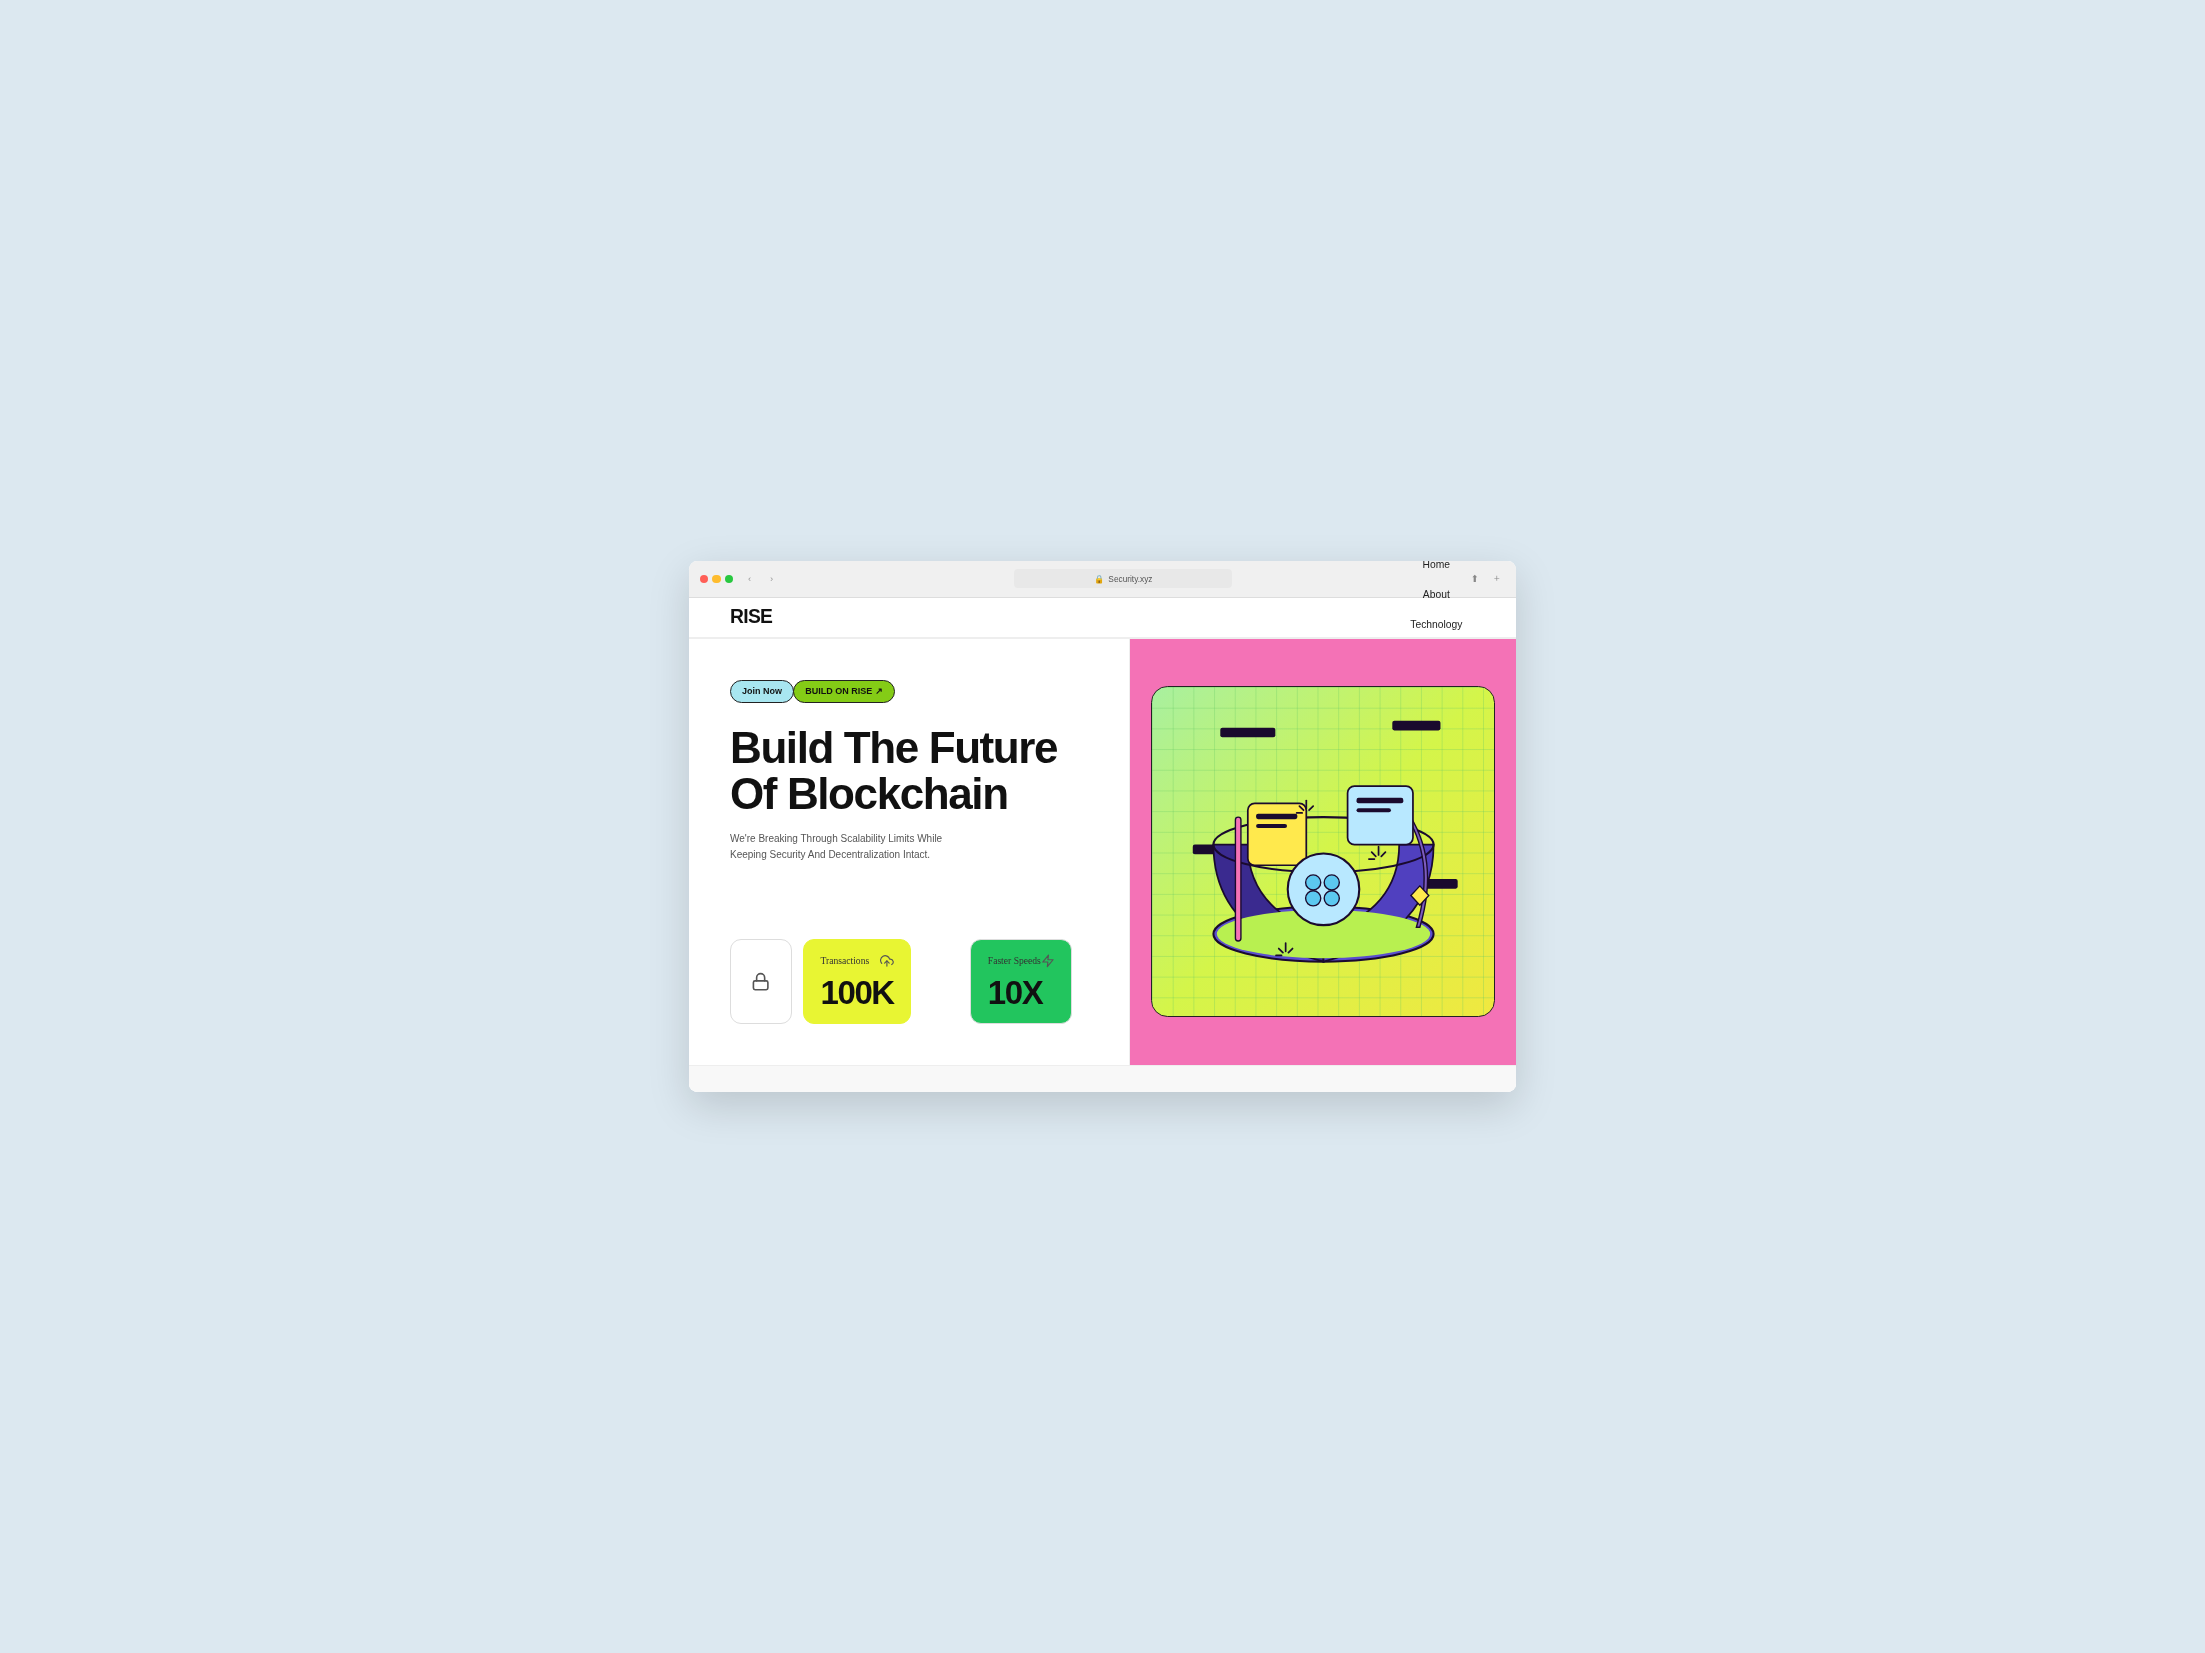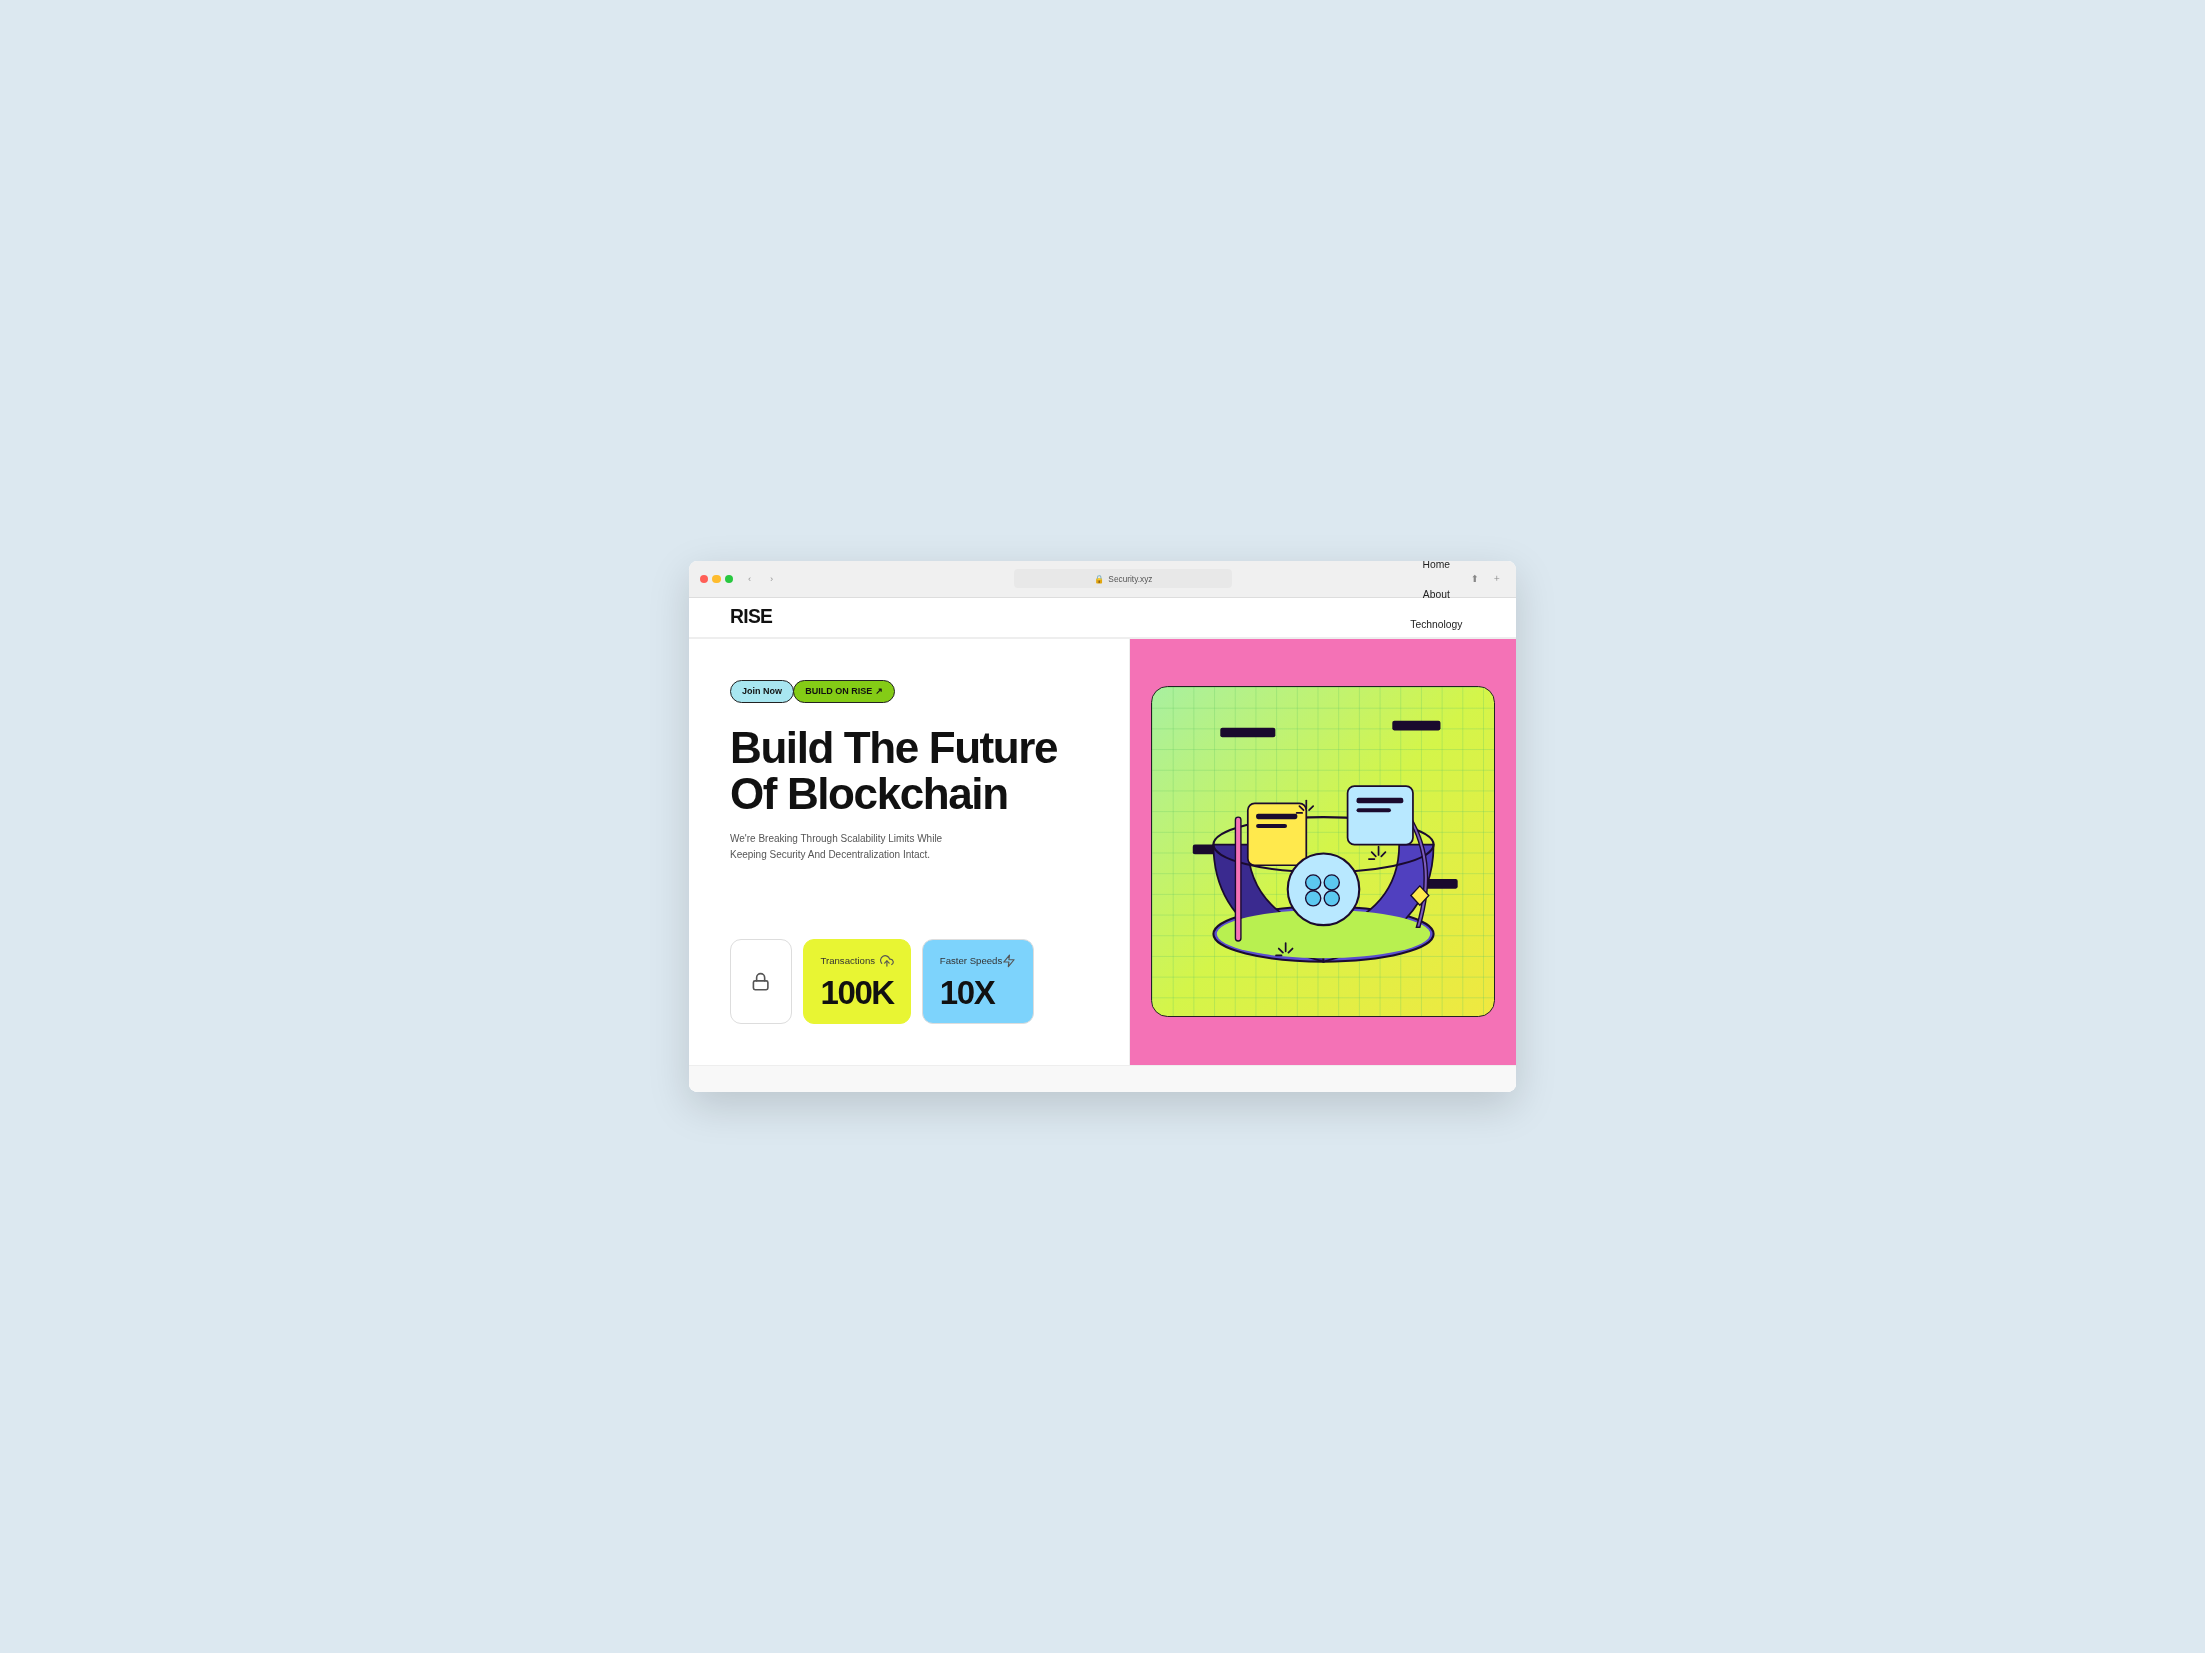--- a/index.html
+++ b/index.html
@@ -227,33 +227,35 @@
       flex-direction: column;
       gap: 8.3px;
     }
 
     .stat-card.yellow {
       background: #e8f533;
       border-color: #e8f533;
     }
 
     .stat-card.white {
-      background: #7dd3fc;
+      background: #22c55e;
+      margin-left: 48px;
     }
 
     .stat-card-header {
       display: flex;
       justify-content: space-between;
       align-items: center;
     }
 
     .stat-label {
       font-size: 9.6px;
       color: #333;
       font-weight: 500;
+      font-family: Liberation Serif, serif;
     }
 
     .stat-value {
       font-size: 33px;
       font-weight: 900;
       color: #111;
       letter-spacing: -1.4px;
       line-height: 1;
     }
 

